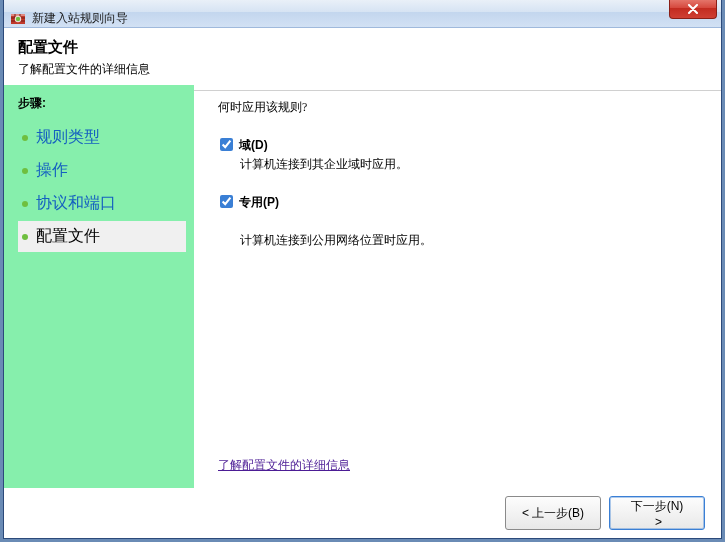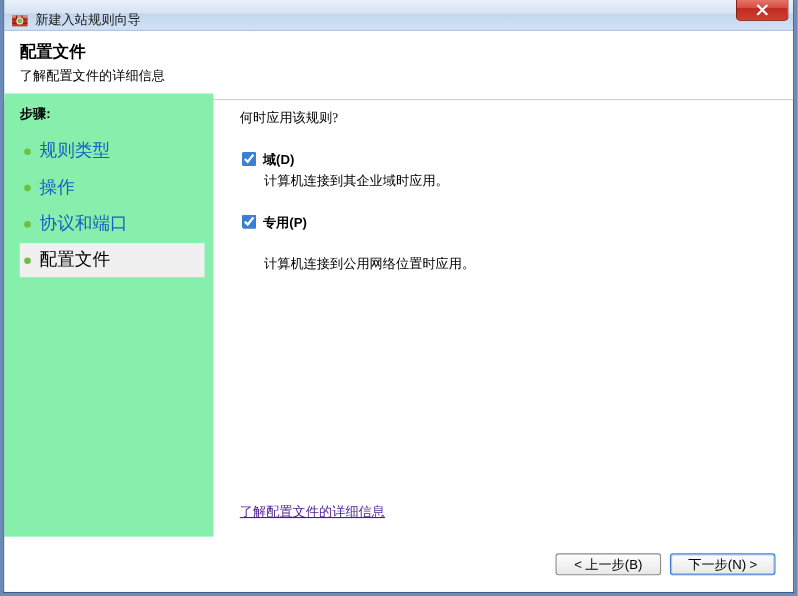--- a/index.html
+++ b/index.html
@@ -152,38 +152,39 @@
     height: 50px;
     display: flex;
     align-items: center;
     justify-content: flex-end;
     padding-right: 16px;
     gap: 8px;
     background: #fff;
   }
   .btn {
     min-width: 96px;
-    height: 20px;
+    height: 34px;
     font-size: 12px;
     font-family: inherit;
     background: linear-gradient(to bottom, #fdfdfd, #e8e8e8);
     border: 1px solid #8a8a8a;
     border-radius: 3px;
     display: inline-flex;
     align-items: center;
     justify-content: center;
     cursor: default;
     padding: 0 8px;
   }
   .btn:disabled {
     color: #888;
   }
   .btn.default {
     border-color: #3a7fd5;
     box-shadow: 0 0 0 1px rgba(58,127,213,0.4) inset;
+    flex-direction: column;
   }
   .btn .arrow-left::before { content: "<"; margin-right: 3px; }
   .btn .arrow-right::after { content: ">"; margin-left: 3px; }
 </style>
 </head>
 <body>
 
 <div class="window">
 
   <div class="titlebar">

